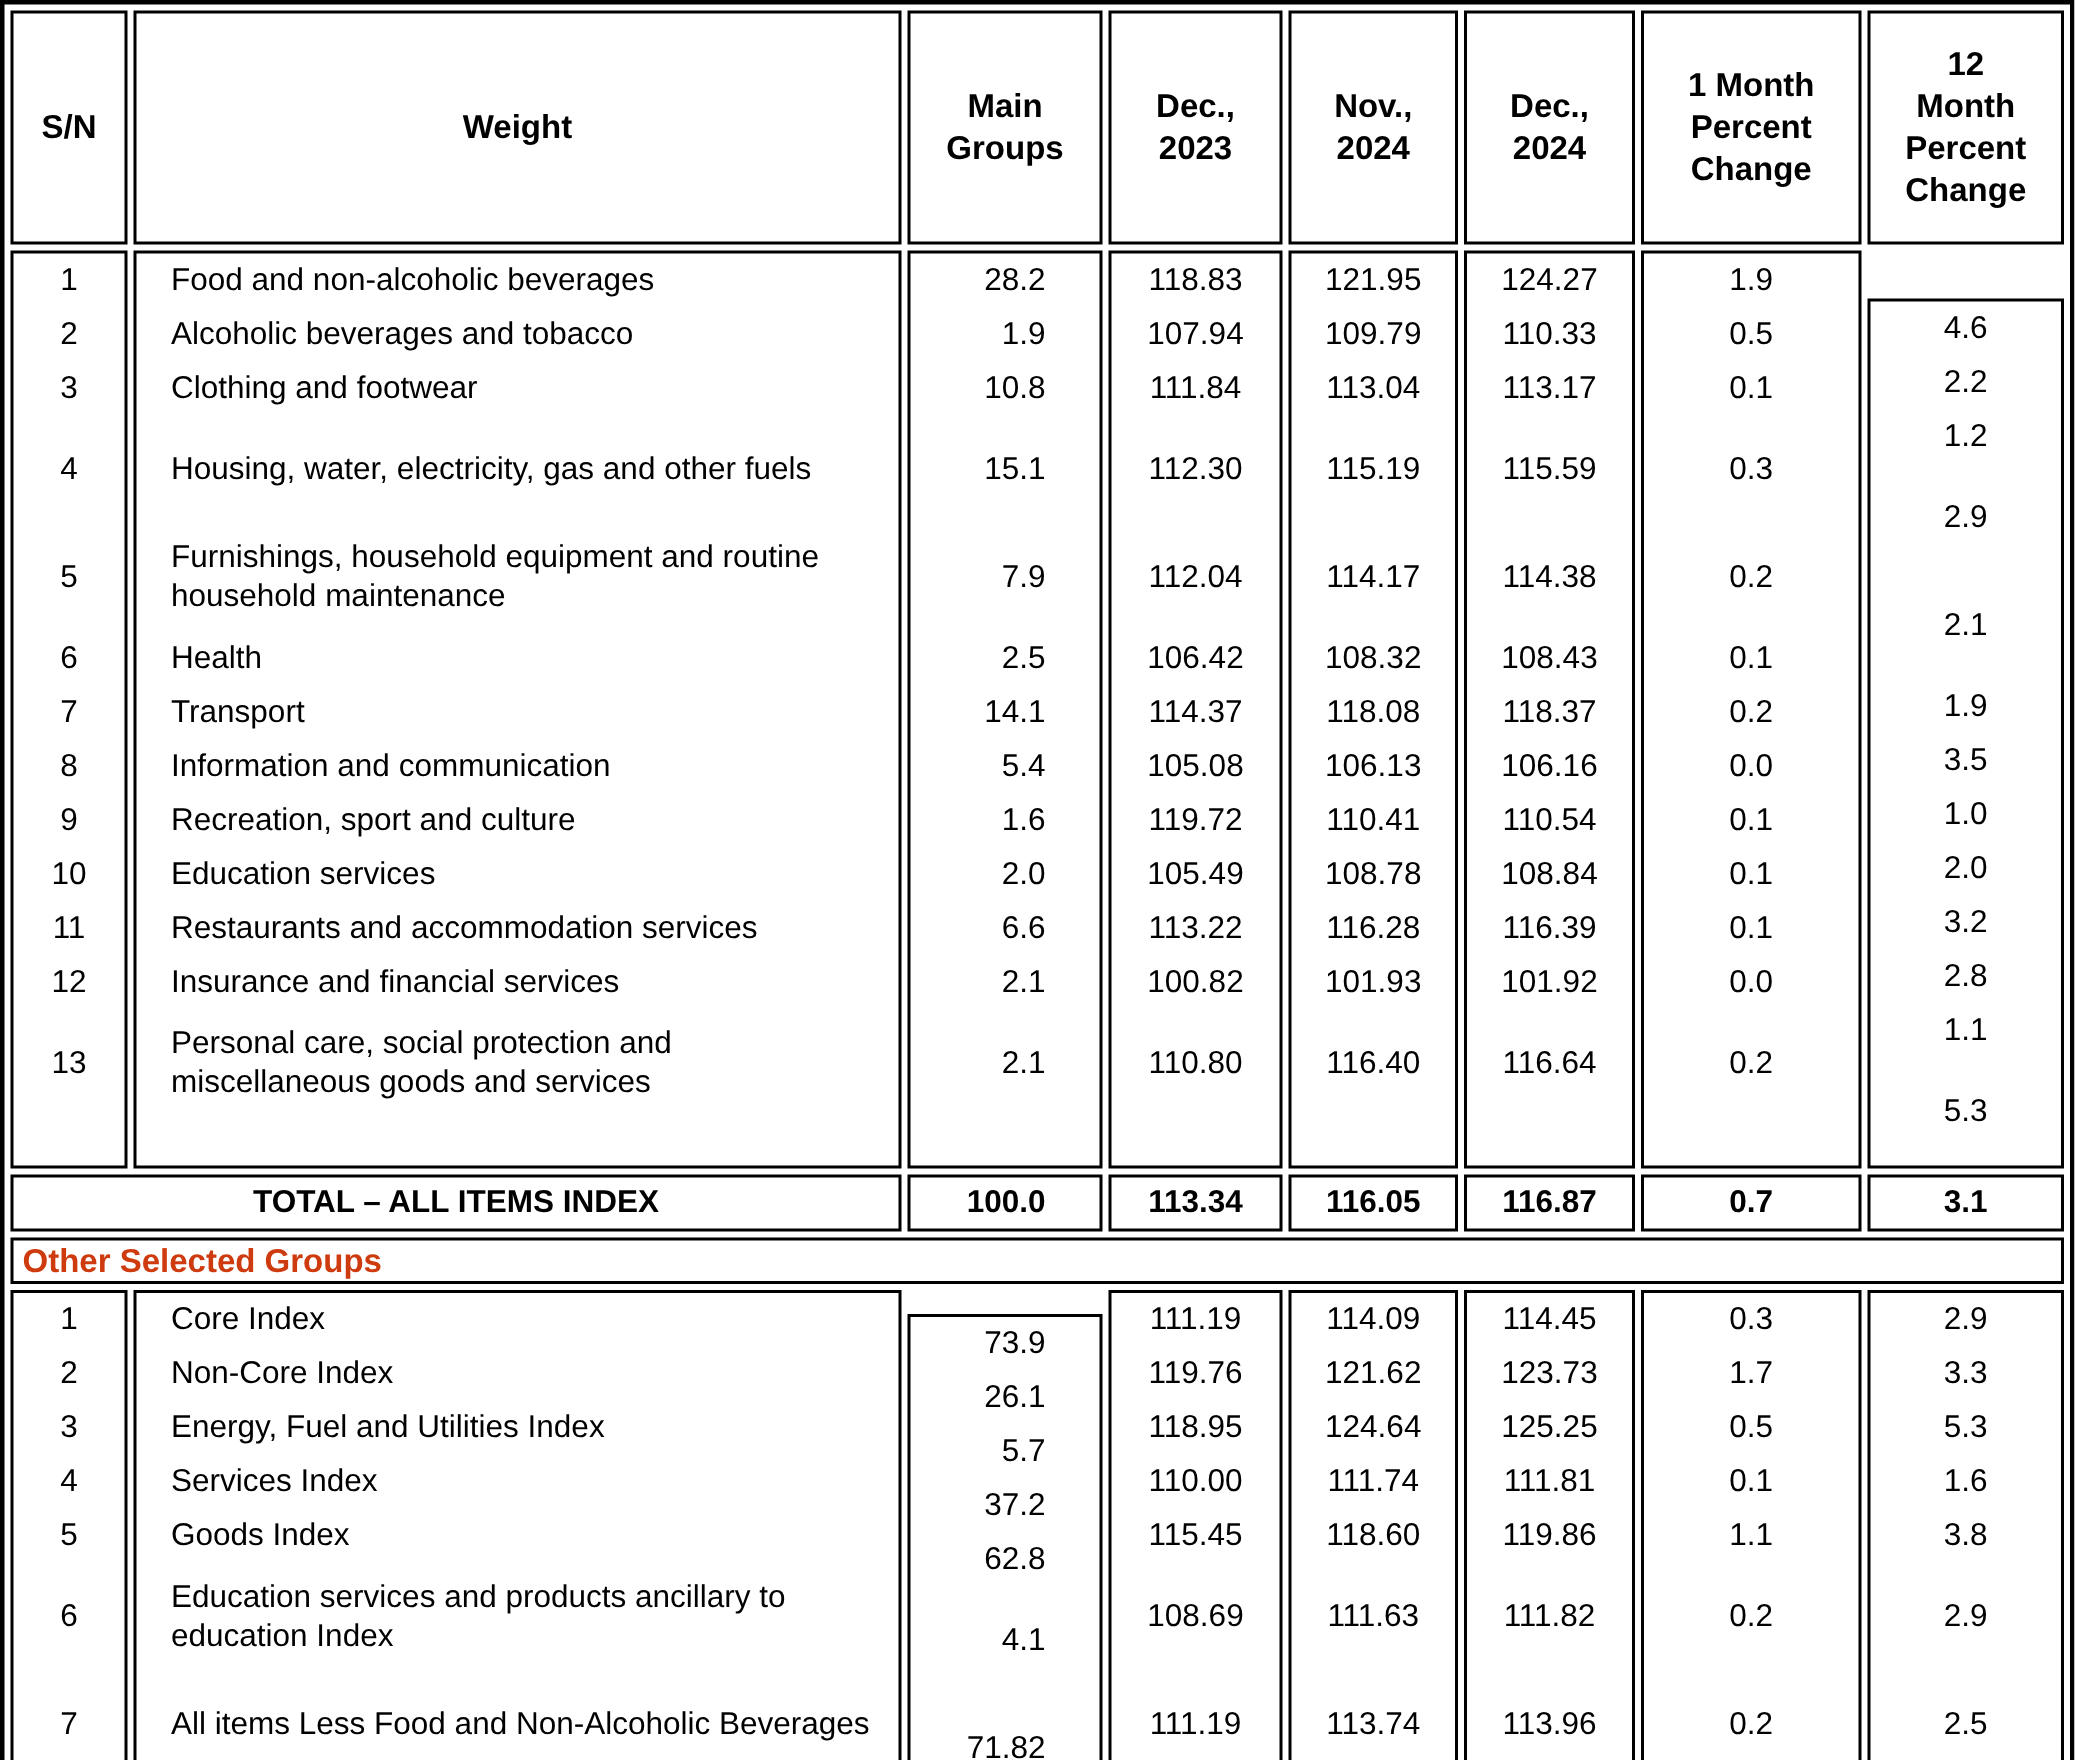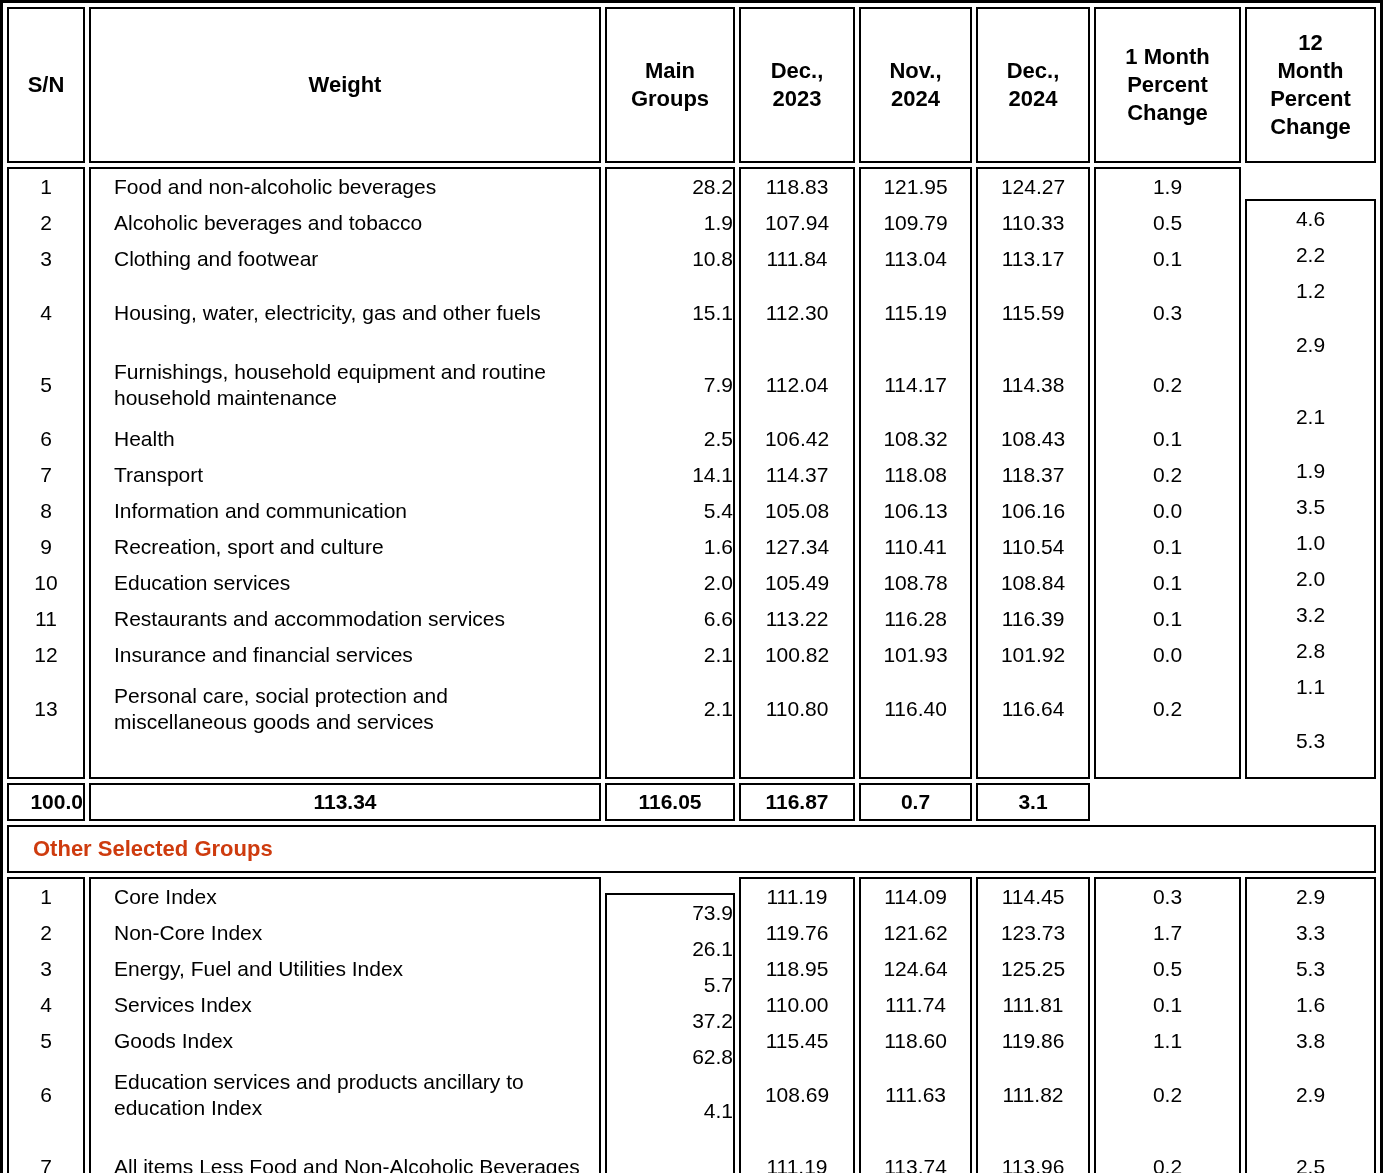--- a/index.html
+++ b/index.html
@@ -37,33 +37,33 @@
   }
   .colbox { display: grid; }
   .cellrow {
     display: flex;
     align-items: center;
     font-size: 21px;
     line-height: 26px;
   }
   .al-c { justify-content: center; text-align: center; }
   .al-l { justify-content: flex-start; text-align: left; padding-left: 23px; padding-right: 14px; }
-  .al-r { justify-content: flex-end; text-align: right; }
+  .al-r { justify-content: flex-end; text-align: right; padding-right: 36px; }
   .total-cell {
     height: 38px;
     display: flex;
     align-items: center;
     font-weight: bold;
     font-size: 21px;
   }
   .band {
-    height: 48px;
+    height: 31px;
     display: flex;
     align-items: center;
-    padding-left: 24px;
+    padding-left: 6px;
     font-weight: bold;
     font-size: 22px;
   }
 </style>
 </head>
 <body>
 
 <div class="frame">
 
   <div class="grid8">
@@ -133,21 +133,21 @@
       </div>
       <div class="box colbox" style="grid-template-rows: 36px 36px 36px 72px 72px 36px 36px 36px 36px 36px 36px 36px 72px;">
         <div class="cellrow al-c">118.83</div>
         <div class="cellrow al-c">107.94</div>
         <div class="cellrow al-c">111.84</div>
         <div class="cellrow al-c">112.30</div>
         <div class="cellrow al-c">112.04</div>
         <div class="cellrow al-c">106.42</div>
         <div class="cellrow al-c">114.37</div>
         <div class="cellrow al-c">105.08</div>
-        <div class="cellrow al-c">127.34</div>
+        <div class="cellrow al-c">119.72</div>
         <div class="cellrow al-c">105.49</div>
         <div class="cellrow al-c">113.22</div>
         <div class="cellrow al-c">100.82</div>
         <div class="cellrow al-c">110.80</div>
       </div>
       <div class="box colbox" style="grid-template-rows: 36px 36px 36px 72px 72px 36px 36px 36px 36px 36px 36px 36px 72px;">
         <div class="cellrow al-c">121.95</div>
         <div class="cellrow al-c">109.79</div>
         <div class="cellrow al-c">113.04</div>
         <div class="cellrow al-c">115.19</div>
@@ -202,20 +202,21 @@
         <div class="cellrow al-c">1.0</div>
         <div class="cellrow al-c">2.0</div>
         <div class="cellrow al-c">3.2</div>
         <div class="cellrow al-c">2.8</div>
         <div class="cellrow al-c">1.1</div>
         <div class="cellrow al-c">5.3</div>
       </div>
     </div>
 
   <div class="grid8">
+    <div class="box total-cell al-c" style="grid-column: 1 / 3;">TOTAL – ALL ITEMS INDEX</div>
     <div class="box total-cell al-r">100.0</div>
     <div class="box total-cell al-c">113.34</div>
     <div class="box total-cell al-c">116.05</div>
     <div class="box total-cell al-c">116.87</div>
     <div class="box total-cell al-c">0.7</div>
     <div class="box total-cell al-c">3.1</div>
   </div>
 
   <div class="box band" id="osg-band" style="color: rgb(206, 59, 14);">Other Selected Groups</div>
 

